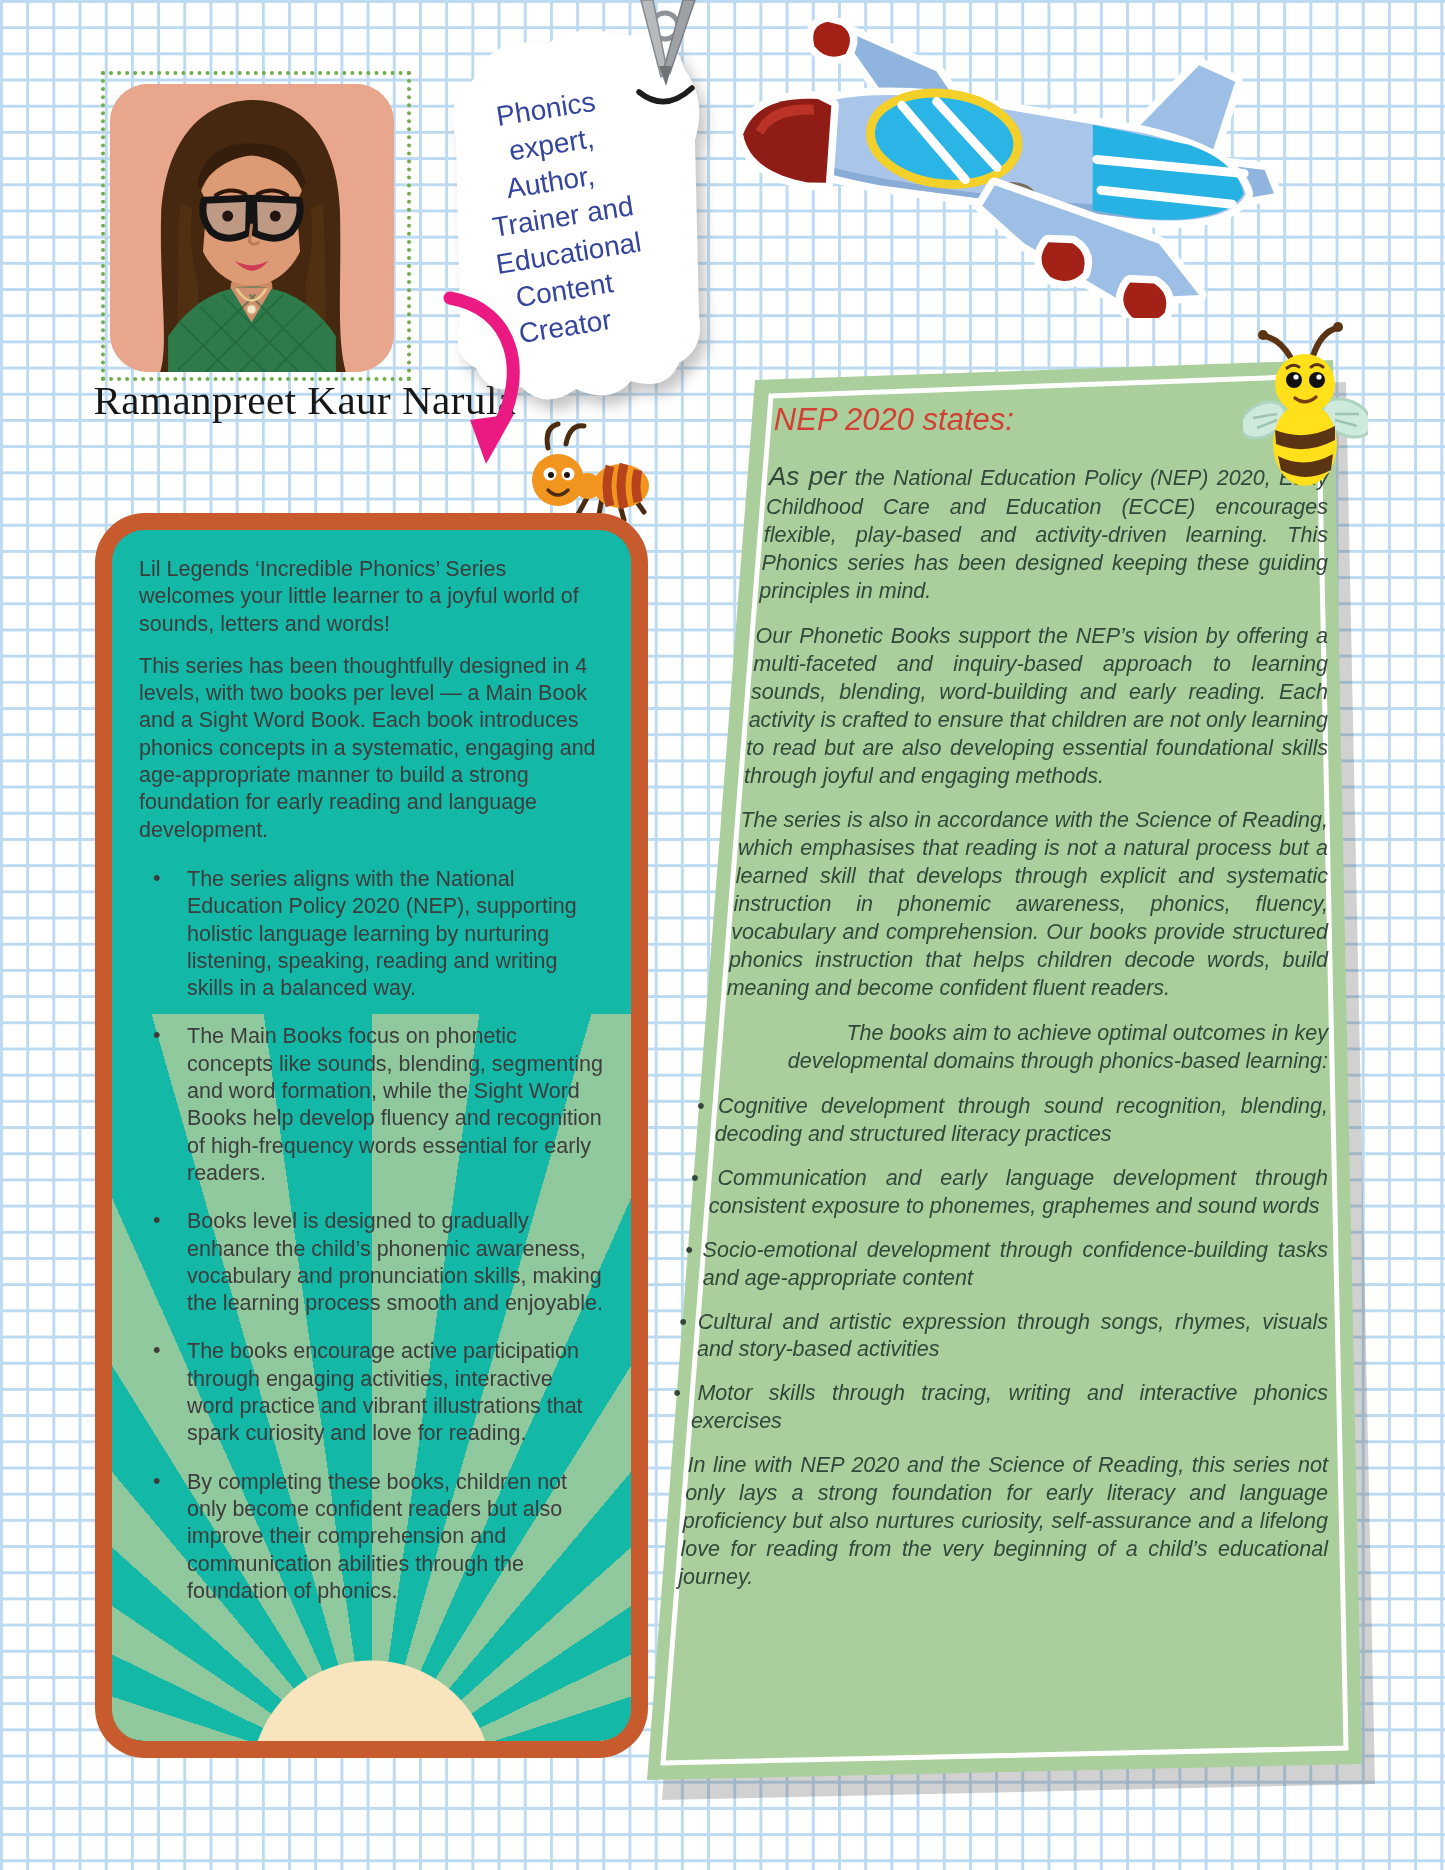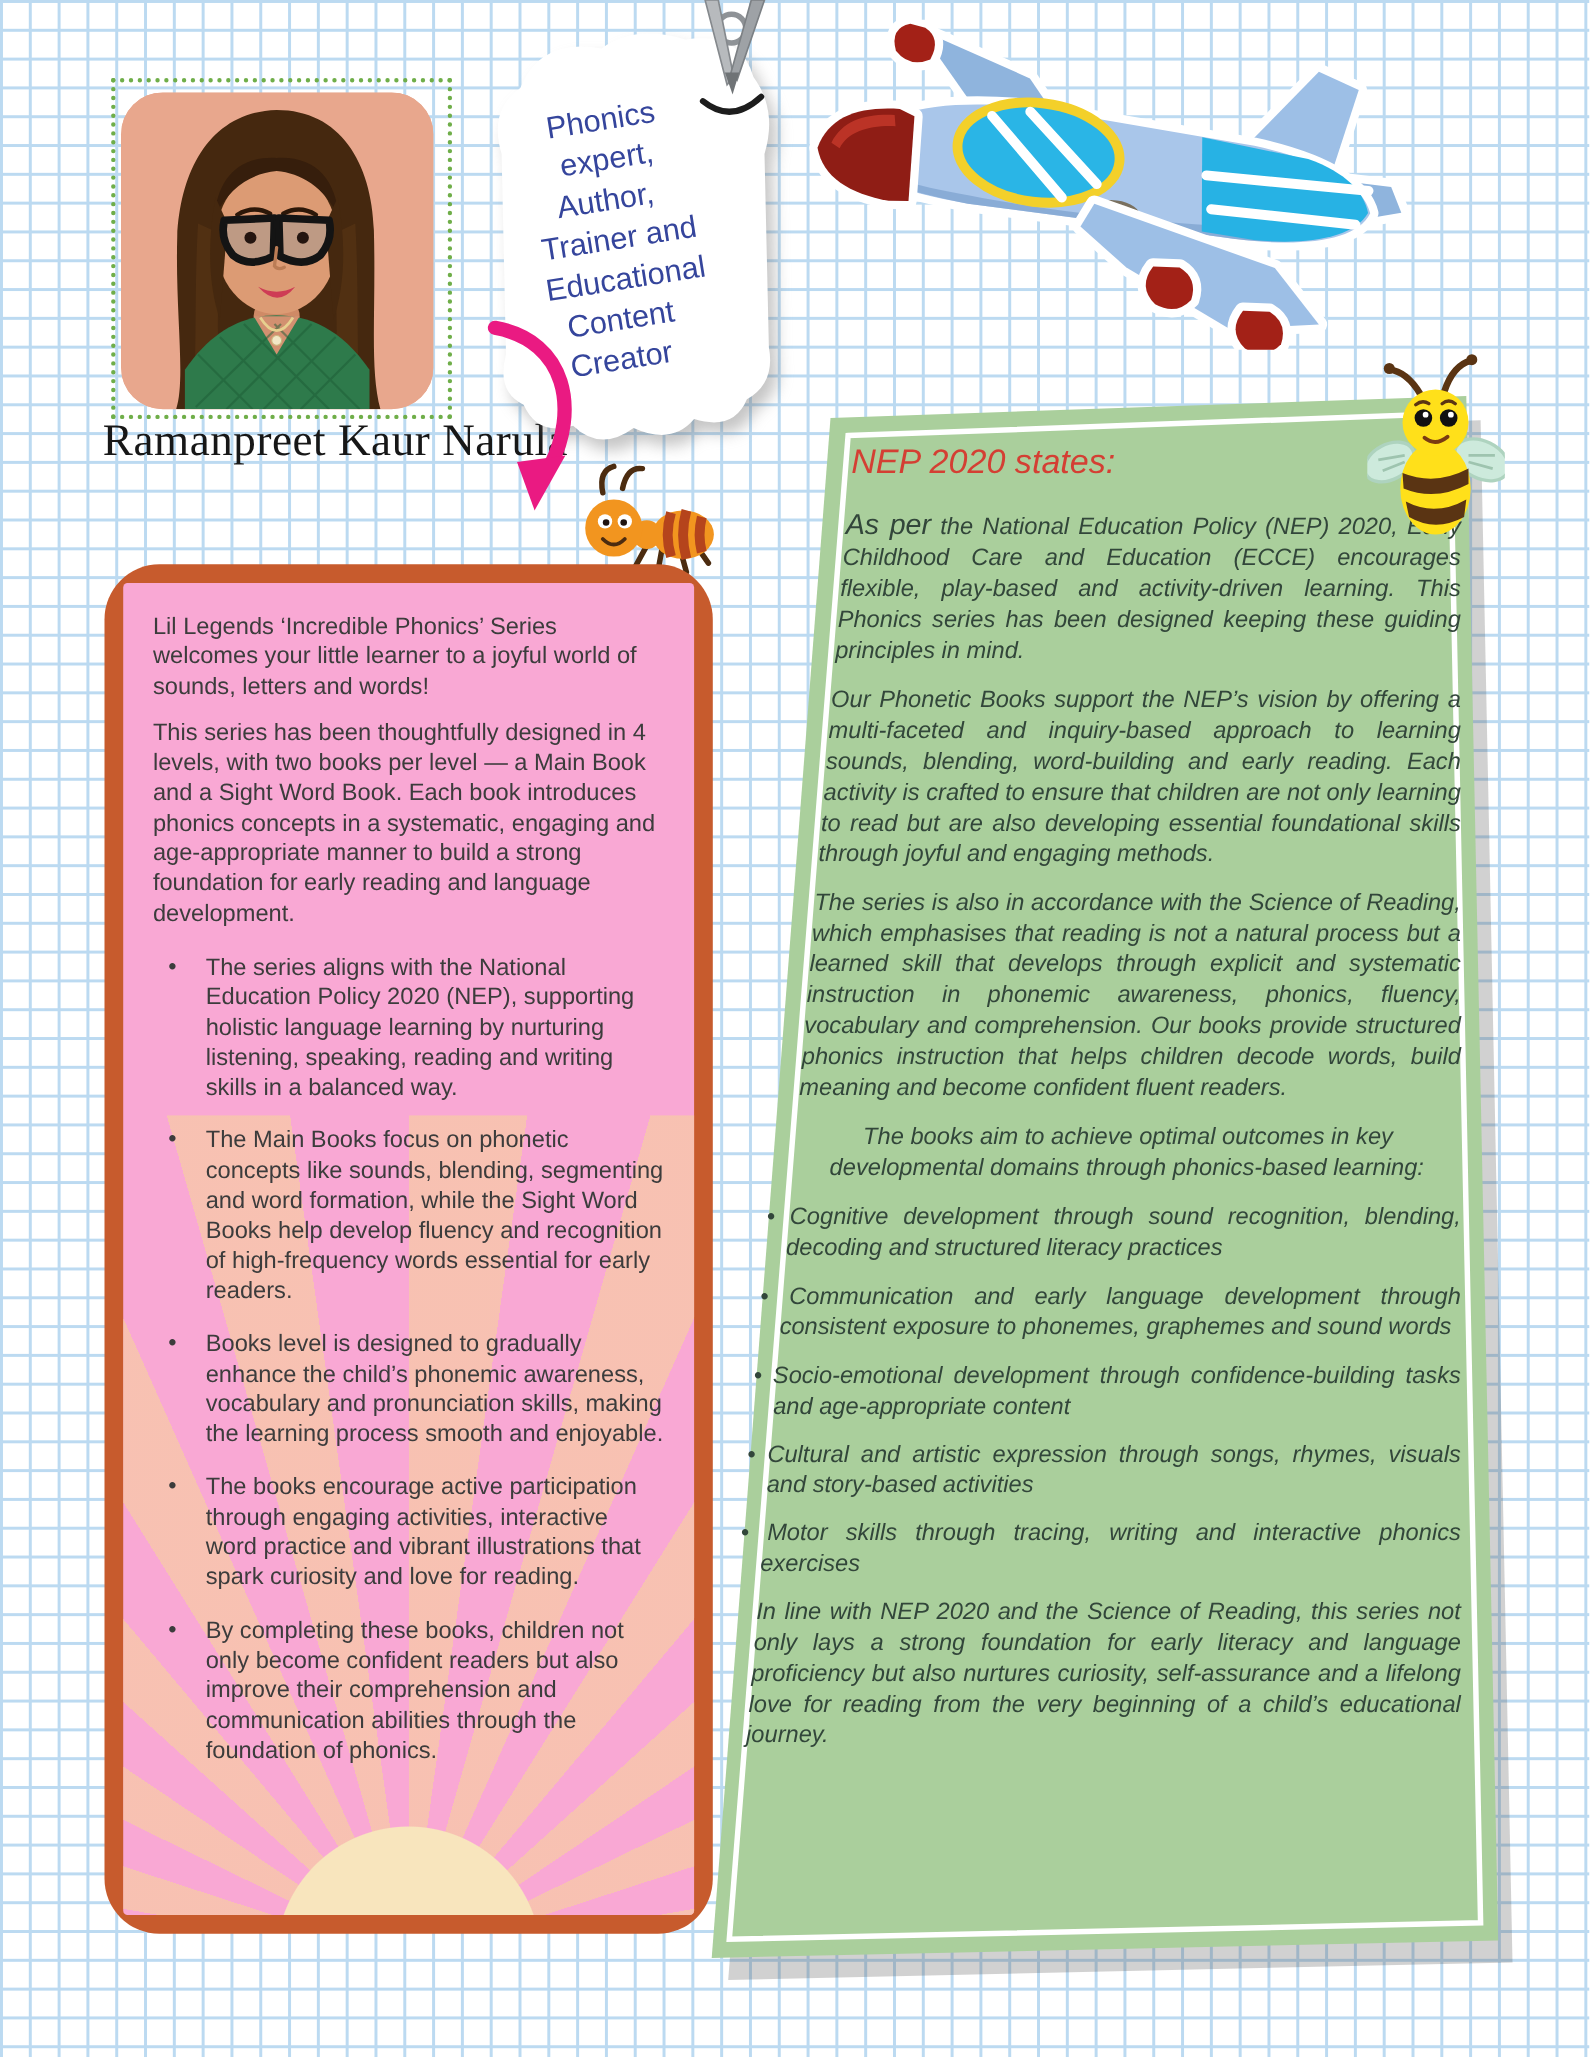--- a/index.html
+++ b/index.html
@@ -33,22 +33,22 @@
   .cloud-text div:nth-child(7){margin-right:30px;}
   
   .arrow-svg{position:absolute;left:420px;top:278px;}
   .clip-svg{position:absolute;left:625px;top:0;}
   .plane-svg{position:absolute;left:715px;top:18px;}
   .ant-svg{position:absolute;left:518px;top:418px;}
   .bee-svg{position:absolute;left:1243px;top:318px;}
   
   .intro-card{position:absolute;left:95px;top:513px;width:553px;height:1245px;
     background:#c75b2d;border-radius:50px;box-sizing:border-box;padding:17px;}
-  .intro-inner{position:relative;width:100%;height:100%;background:#f9a8d4;
-    border-radius:4px;overflow:hidden;box-sizing:border-box;padding:26px 26px 20px 27px;}
+  .intro-inner{position:relative;width:100%;height:100%;background:#14b8a6;
+    border-radius:32px;overflow:hidden;box-sizing:border-box;padding:26px 26px 20px 27px;}
   .sunburst{position:absolute;left:-60px;right:-60px;top:40%;bottom:-40px;
     background:
       radial-gradient(circle at 50% 100%, #f8e5bd 0 120px, rgba(248,229,189,0) 121px),
       repeating-conic-gradient(from -96deg at 50% 100%, rgba(246,214,150,.55) 0 8deg, rgba(246,214,150,0) 8deg 16deg);
     pointer-events:none;}
   .intro-content{position:relative;color:#3c3c3c;font-size:21.5px;line-height:1.27;}
   .intro-content p{margin:0 0 15px 0;}
   .intro-content p.just{text-align:justify;}
   .intro-list{margin:22px 0 16px 0;padding:0;list-style:none;}
   .intro-list li{margin:0 0 21px 0;padding-left:48px;position:relative;}
@@ -211,21 +211,21 @@
     <polygon points="176,40 752,20 781,1422 68,1438" fill="rgba(90,90,90,.28)" transform="translate(9,10)"></polygon>
     <polygon points="170,28 748,8 777,1412 62,1428" fill="#aacf9c"></polygon>
     <polygon points="186,44 733,24 761,1396 78,1411" fill="none" stroke="#ffffff" stroke-width="5"></polygon>
   </svg>
   <div class="nep-text">
     <div class="nep-slant"></div>
     <div class="nep-heading">NEP 2020 states:</div>
     <p><span class="lead-in">As per</span><span> the National Education Policy (NEP) 2020, Early Childhood Care and Education (ECCE) encourages flexible, play-based and activity-driven learning. This Phonics series has been designed keeping these guiding principles in mind.</span></p>
     <p>Our Phonetic Books support the NEP’s vision by offering a multi-faceted and inquiry-based approach to learning sounds, blending, word-building and early reading. Each activity is crafted to ensure that children are not only learning to read but are also developing essential foundational skills through joyful and engaging methods.</p>
     <p>The series is also in accordance with the Science of Reading, which emphasises that reading is not a natural process but a learned skill that develops through explicit and systematic instruction in phonemic awareness, phonics, fluency, vocabulary and comprehension. Our books provide structured phonics instruction that helps children decode words, build meaning and become confident fluent readers.</p>
-    <p style="text-align:center">The books aim to achieve optimal outcomes in key developmental domains through phonics-based learning:</p>
+    <p style="text-align:right">The books aim to achieve optimal outcomes in key developmental domains through phonics-based learning:</p>
     <div class="nep-bullet">• <span>Cognitive development through sound recognition, blending, decoding and structured literacy practices</span></div>
     <div class="nep-bullet">• <span>Communication and early language development through consistent exposure to phonemes, graphemes and sound words</span></div>
     <div class="nep-bullet">• <span>Socio-emotional development through confidence-building tasks and age-appropriate content</span></div>
     <div class="nep-bullet">• <span>Cultural and artistic expression through songs, rhymes, visuals and story-based activities</span></div>
     <div class="nep-bullet">• <span>Motor skills through tracing, writing and interactive phonics exercises</span></div>
     <p>In line with NEP 2020 and the Science of Reading, this series not only lays a strong foundation for early literacy and language proficiency but also nurtures curiosity, self-assurance and a lifelong love for reading from the very beginning of a child’s educational journey.</p>
   </div>
 
   <svg class="bee-svg" width="125" height="175" viewBox="0 0 125 175">
     <path d="M48,40 Q36,20 20,18" stroke="#5a3413" stroke-width="6" fill="none" stroke-linecap="round"></path>

